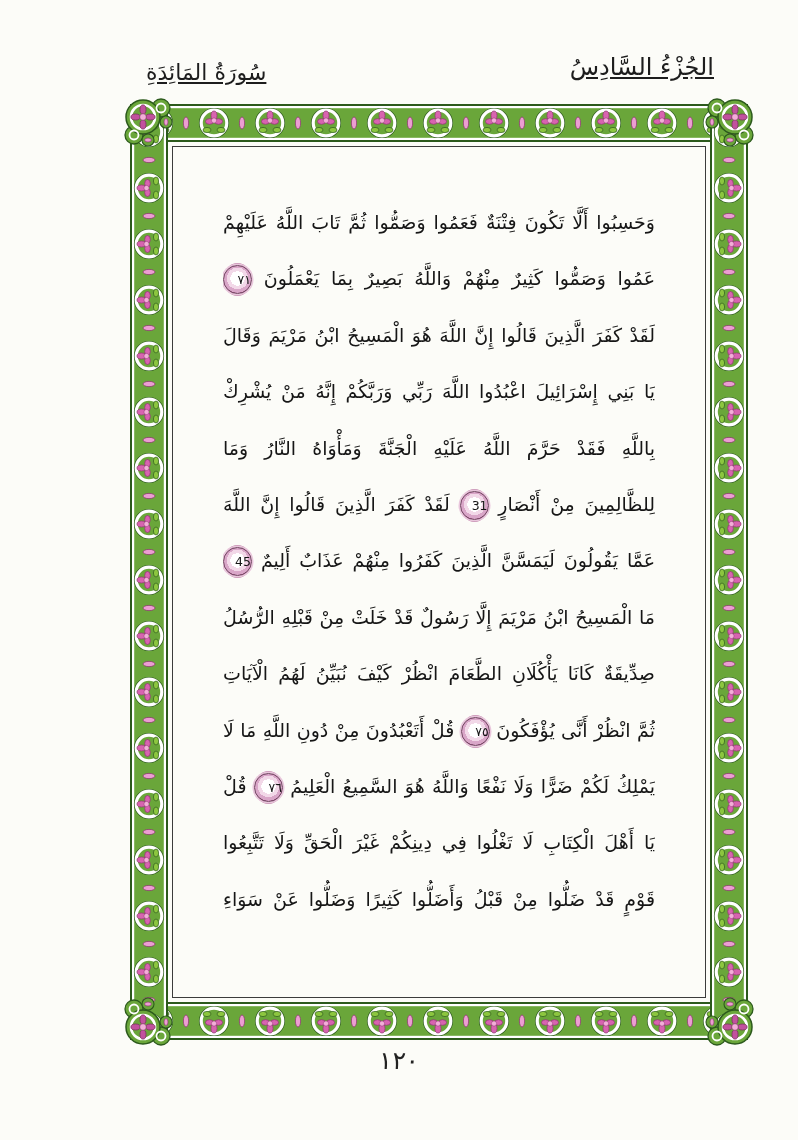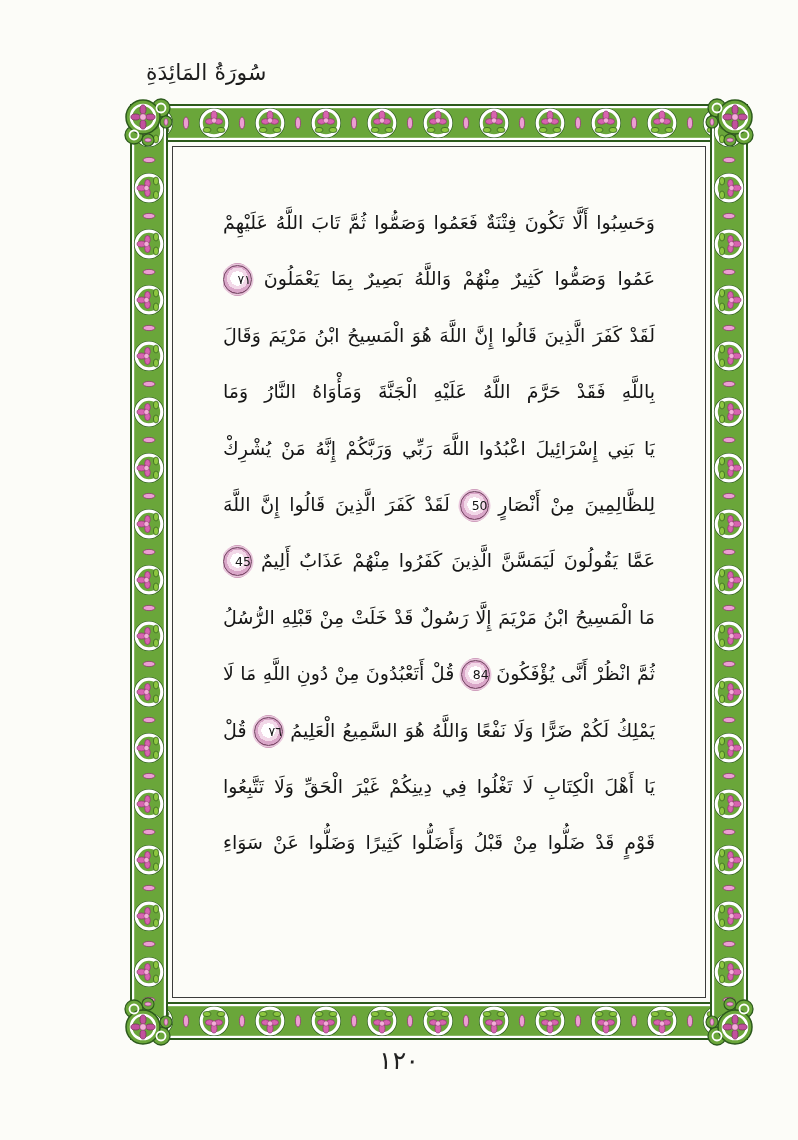--- a/index.html
+++ b/index.html
@@ -18,20 +18,21 @@
     position:relative;overflow:hidden;
   }
   .page{
     position:absolute;inset:0;background:var(--paper);
   }
   
   .hdr{
     position:absolute;top:44px;color:#1d1d1d;
     font-size:24px;line-height:46px;white-space:nowrap;
     font-family:"DejaVu Sans",sans-serif;
+    text-decoration:underline;
   }
   .hdr-right{right:84px;}
   .hdr-left{left:146px;font-size:22px;top:50px;}
   
   .frame{
     position:absolute;left:130px;top:104px;width:618px;height:936px;
   }
   .strip{position:absolute;display:block;}
   .strip.top{left:0;top:0;width:618px;height:38px;}
   .strip.bottom{left:0;bottom:0;width:618px;height:38px;}
@@ -73,20 +74,21 @@
     position:absolute;left:0;right:0;top:1046px;
     text-align:center;font-size:25px;color:#222;
     transform:skewX(-4deg);
   }
 </style>
 </head>
 <body>
 
 <div class="page">
 
+  <div class="hdr hdr-right">الجُزْءُ السَّادِسُ</div>
   <div class="hdr hdr-left">سُورَةُ المَائِدَةِ</div>
 
   <div class="frame">
 
     <svg class="strip top" viewBox="0 0 618 38" preserveAspectRatio="none">
       <defs>
         <pattern id="pt" width="56" height="38" patternUnits="userSpaceOnUse">
           <rect width="56" height="38" fill="#6aa63a"></rect>
           <rect y="0" width="56" height="2" fill="#2c5a1c"></rect>
           <rect y="2" width="56" height="2.2" fill="#ffffff"></rect>
@@ -244,26 +246,27 @@
       <circle cx="22" cy="22" r="3.4" fill="#f3aed8" stroke="#7c2f62" stroke-width="0.7"></circle>
       <ellipse cx="45" cy="27" rx="2" ry="3.4" fill="#ec9ed2" stroke="#7c2f62" stroke-width="0.6"></ellipse>
       <ellipse cx="27" cy="45" rx="3.4" ry="2" fill="#ec9ed2" stroke="#7c2f62" stroke-width="0.6"></ellipse>
     </svg>
 
     <div class="inner">
       <div class="text-block">
           <div class="line"><span>وَحَسِبُوا أَلَّا تَكُونَ فِتْنَةٌ فَعَمُوا وَصَمُّوا ثُمَّ تَابَ اللَّهُ عَلَيْهِمْ ثُمَّ</span></div>
           <div class="line"><span>عَمُوا وَصَمُّوا كَثِيرٌ مِنْهُمْ وَاللَّهُ بَصِيرٌ بِمَا يَعْمَلُونَ</span> <span class="ayah-marker">٧١</span></div>
           <div class="line"><span>لَقَدْ كَفَرَ الَّذِينَ قَالُوا إِنَّ اللَّهَ هُوَ الْمَسِيحُ ابْنُ مَرْيَمَ وَقَالَ الْمَسِيحُ</span></div>
+          <div class="line"><span>يَا بَنِي إِسْرَائِيلَ اعْبُدُوا اللَّهَ رَبِّي وَرَبَّكُمْ إِنَّهُ مَنْ يُشْرِكْ</span></div>
           <div class="line"><span>بِاللَّهِ فَقَدْ حَرَّمَ اللَّهُ عَلَيْهِ الْجَنَّةَ وَمَأْوَاهُ النَّارُ وَمَا</span></div>
-          <div class="line"><span>يَا بَنِي إِسْرَائِيلَ اعْبُدُوا اللَّهَ رَبِّي وَرَبَّكُمْ إِنَّهُ مَنْ يُشْرِكْ</span></div>
-          <div class="line"><span>لِلظَّالِمِينَ مِنْ أَنْصَارٍ</span> <span class="ayah-marker">50</span> <span>لَقَدْ كَفَرَ الَّذِينَ قَالُوا إِنَّ اللَّهَ</span></div>
+          <div class="line"><span>لِلظَّالِمِينَ مِنْ أَنْصَارٍ</span> <span class="ayah-marker">31</span> <span>لَقَدْ كَفَرَ الَّذِينَ قَالُوا إِنَّ اللَّهَ</span></div>
           <div class="line"><span>عَمَّا يَقُولُونَ لَيَمَسَّنَّ الَّذِينَ كَفَرُوا مِنْهُمْ عَذَابٌ أَلِيمٌ</span> <span class="ayah-marker">45</span></div>
           <div class="line"><span>مَا الْمَسِيحُ ابْنُ مَرْيَمَ إِلَّا رَسُولٌ قَدْ خَلَتْ مِنْ قَبْلِهِ الرُّسُلُ وَأُمُّهُ</span></div>
-          <div class="line"><span>ثُمَّ انْظُرْ أَنَّى يُؤْفَكُونَ</span> <span class="ayah-marker">84</span> <span>قُلْ أَتَعْبُدُونَ مِنْ دُونِ اللَّهِ مَا لَا</span></div>
+          <div class="line"><span>صِدِّيقَةٌ كَانَا يَأْكُلَانِ الطَّعَامَ انْظُرْ كَيْفَ نُبَيِّنُ لَهُمُ الْآيَاتِ</span></div>
+          <div class="line"><span>ثُمَّ انْظُرْ أَنَّى يُؤْفَكُونَ</span> <span class="ayah-marker">٧٥</span> <span>قُلْ أَتَعْبُدُونَ مِنْ دُونِ اللَّهِ مَا لَا</span></div>
           <div class="line"><span>يَمْلِكُ لَكُمْ ضَرًّا وَلَا نَفْعًا وَاللَّهُ هُوَ السَّمِيعُ الْعَلِيمُ</span> <span class="ayah-marker">٧٦</span> <span>قُلْ</span></div>
           <div class="line"><span>يَا أَهْلَ الْكِتَابِ لَا تَغْلُوا فِي دِينِكُمْ غَيْرَ الْحَقِّ وَلَا تَتَّبِعُوا أَهْوَاءَ</span></div>
           <div class="line"><span>قَوْمٍ قَدْ ضَلُّوا مِنْ قَبْلُ وَأَضَلُّوا كَثِيرًا وَضَلُّوا عَنْ سَوَاءِ السَّبِيلِ</span> </div>
         </div>
     </div>
   </div>
 
   <div class="page-number">١٢٠</div>
 
 </div>

